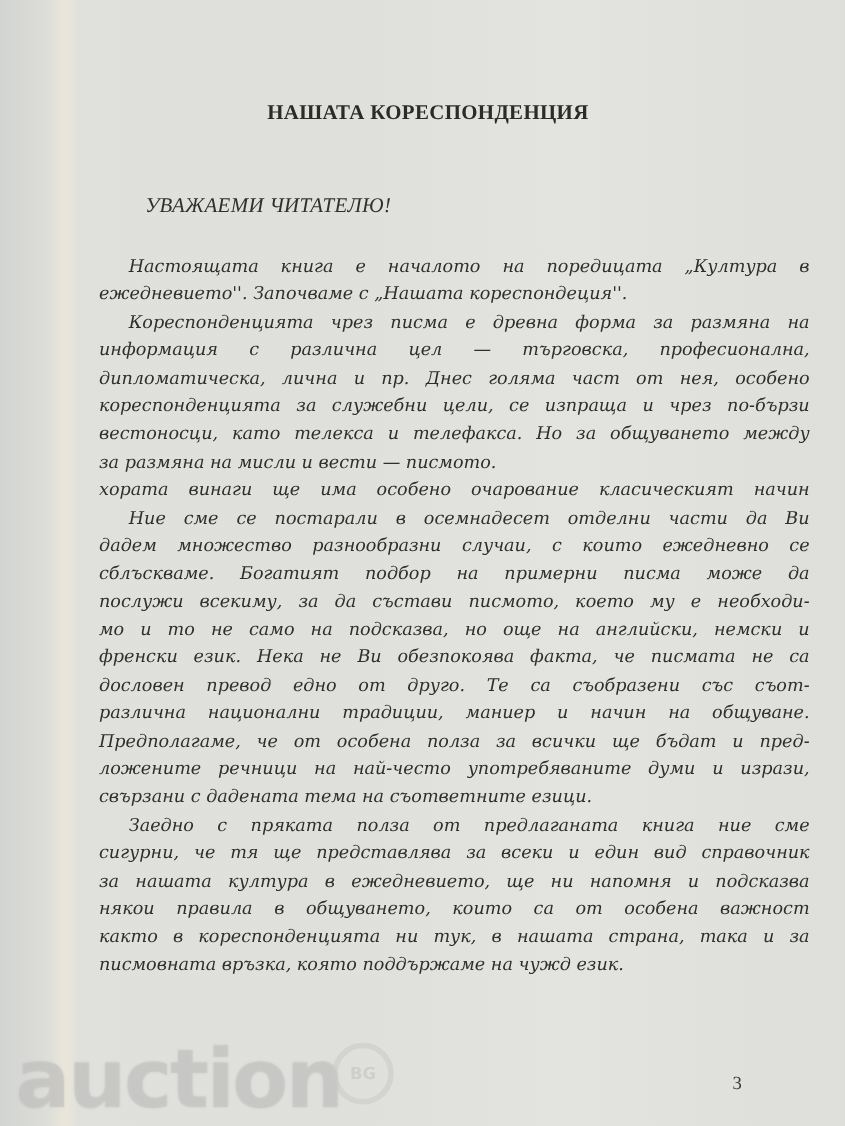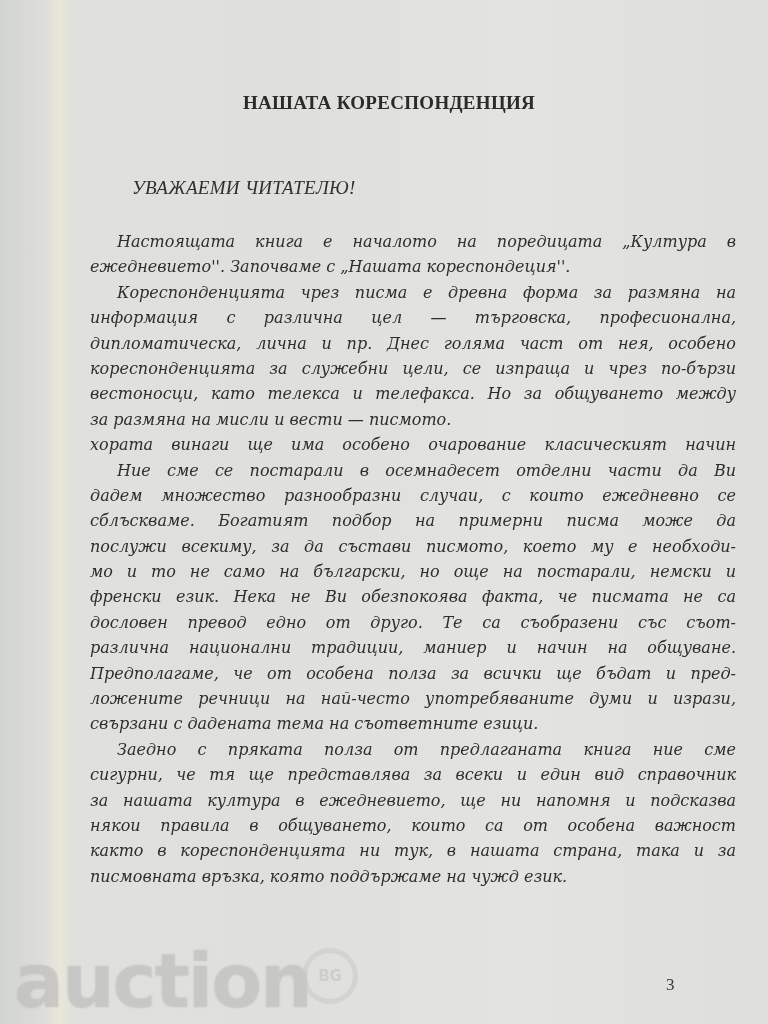--- a/index.html
+++ b/index.html
@@ -125,21 +125,21 @@
       <span class="line">информация с различна цел — търговска, професионална,</span>
       <span class="line">дипломатическа, лична и пр. Днес голяма част от нея, особено</span>
       <span class="line">кореспонденцията за служебни цели, се изпраща и чрез по-бързи</span>
       <span class="line">вестоносци, като телекса и телефакса. Но за общуването между</span>
       <span class="line last">за размяна на мисли и вести — писмото.</span>
       <span class="line">хората винаги ще има особено очарование класическият начин</span>
       <span class="line indent">Ние сме се постарали в осемнадесет отделни части да Ви</span>
       <span class="line">дадем множество разнообразни случаи, с които ежедневно се</span>
       <span class="line">сблъскваме. Богатият подбор на примерни писма може да</span>
       <span class="line">послужи всекиму, за да състави писмото, което му е необходи-</span>
-      <span class="line">мо и то не само на български, но още на постарали, немски и</span>
+      <span class="line">мо и то не само на подсказва, но още на английски, немски и</span>
       <span class="line">френски език. Нека не Ви обезпокоява факта, че писмата не са</span>
       <span class="line">дословен превод едно от друго. Те са съобразени със съот-</span>
       <span class="line">различна национални традиции, маниер и начин на общуване.</span>
       <span class="line">Предполагаме, че от особена полза за всички ще бъдат и пред-</span>
       <span class="line">ложените речници на най-често употребяваните думи и изрази,</span>
       <span class="line last">свързани с дадената тема на съответните езици.</span>
       <span class="line indent">Заедно с пряката полза от предлаганата книга ние сме</span>
       <span class="line">сигурни, че тя ще представлява за всеки и един вид справочник</span>
       <span class="line">за нашата култура в ежедневието, ще ни напомня и подсказва</span>
       <span class="line">някои правила в общуването, които са от особена важност</span>

